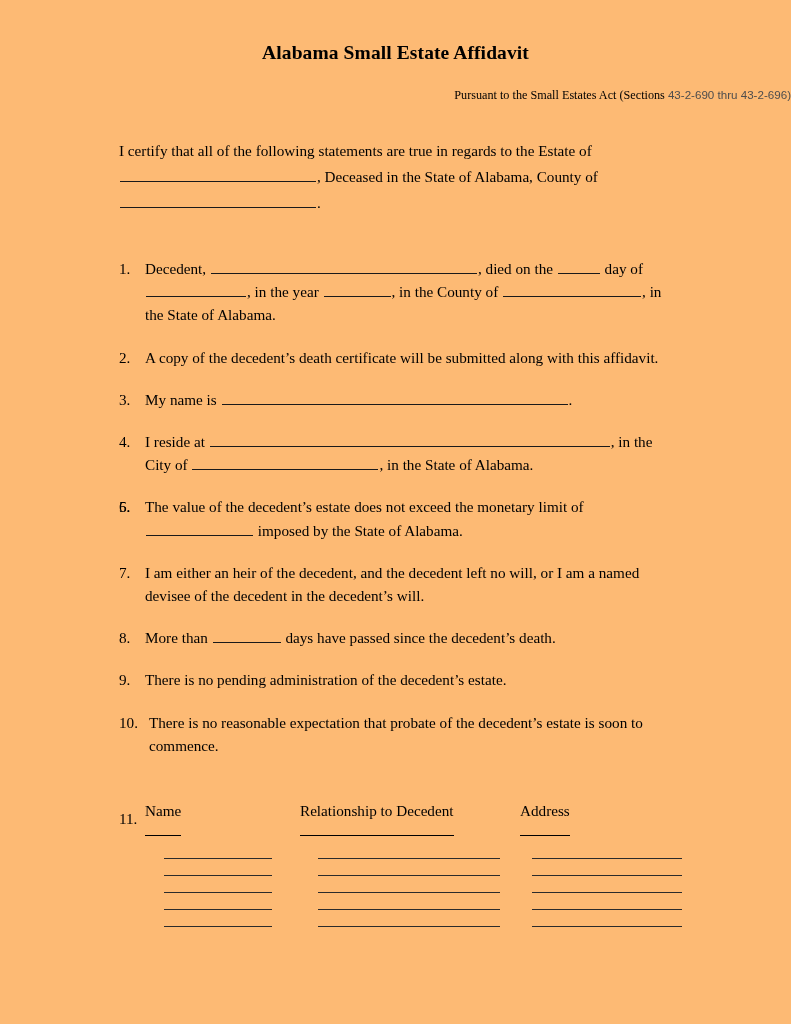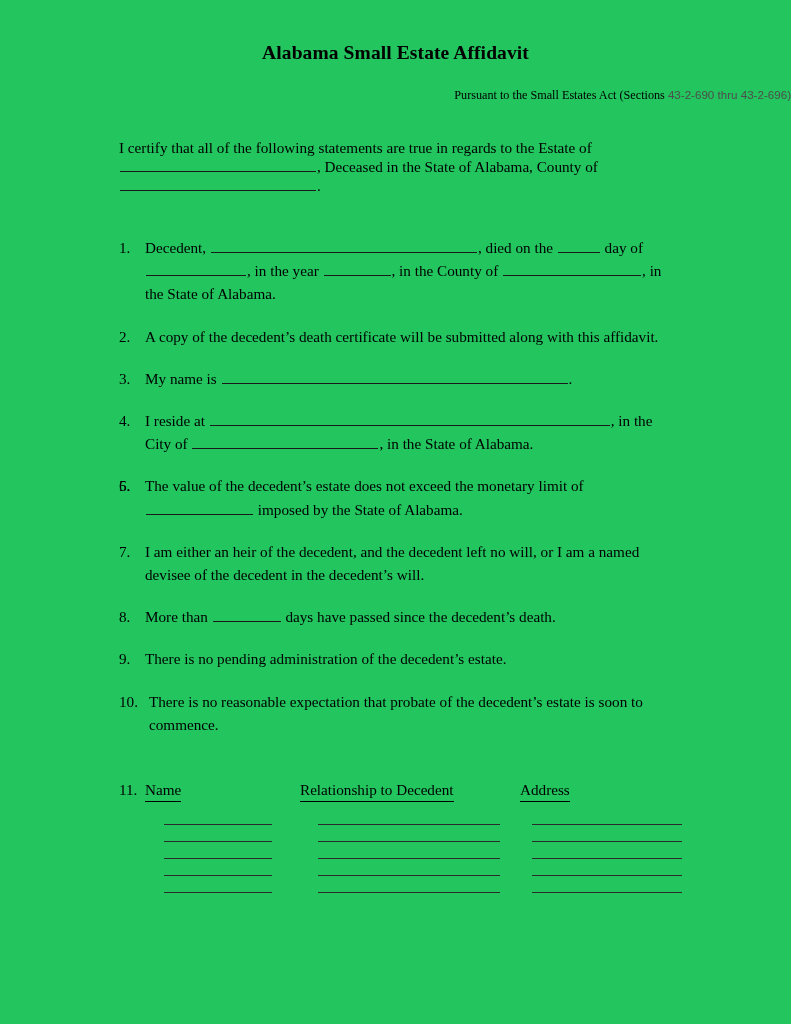--- a/index.html
+++ b/index.html
@@ -13,21 +13,21 @@
     font-family: "Liberation Serif", "DejaVu Serif", serif;
     color: #000000;
     overflow: hidden;
     position: relative;
   }
 
   .page {
     position: relative;
     width: 791px;
     height: 1024px;
-    background: #22c55e;
+    background: #fdba74;
     box-sizing: border-box;
   }
 
   
   .title-block {
     padding-top: 40px;
     text-align: center;
   }
   .doc-title-line {
     font-size: 19.5px;
@@ -53,21 +53,21 @@
     left: 119px;
     top: 138px;
     width: 556px;
     font-size: 15.2px;
     line-height: 23px;
   }
 
   .intro {
     margin: 0;
     font-size: 15.2px;
-    line-height: 19px;
+    line-height: 26px;
     text-align: left;
   }
 
   
   .items {
     margin: 0;
     padding: 0;
     list-style: none;
   }
   .item {
@@ -106,41 +106,41 @@
   .heirs-intro {
     position: relative;
     padding-left: 30px;
     margin-top: 42px;
     font-size: 15.2px;
     line-height: 23.2px;
   }
   .heirs-intro .num {
     position: absolute;
     left: 0;
-    top: 0;
+    top: 8px;
     width: 28px;
   }
   .heir-table {
     margin-top: 24px;
     margin-left: 26px;
     border-collapse: collapse;
     width: 530px;
     table-layout: fixed;
   }
   .heir-table th {
     text-align: left;
     font-weight: normal;
     font-size: 15.2px;
     padding: 0 0 0 0;
     vertical-align: bottom;
   }
   .heir-table th span.hdr {
     display: inline-block;
     border-bottom: 1.2px solid #000;
-    padding-bottom: 0;
+    padding-bottom: 13px;
   }
   .col-name    { width: 155px; }
   .col-rel     { width: 220px; }
   .col-addr    { width: 155px; }
 
   .heir-table td {
     padding: 0;
     height: 17px;
     vertical-align: bottom;
   }

